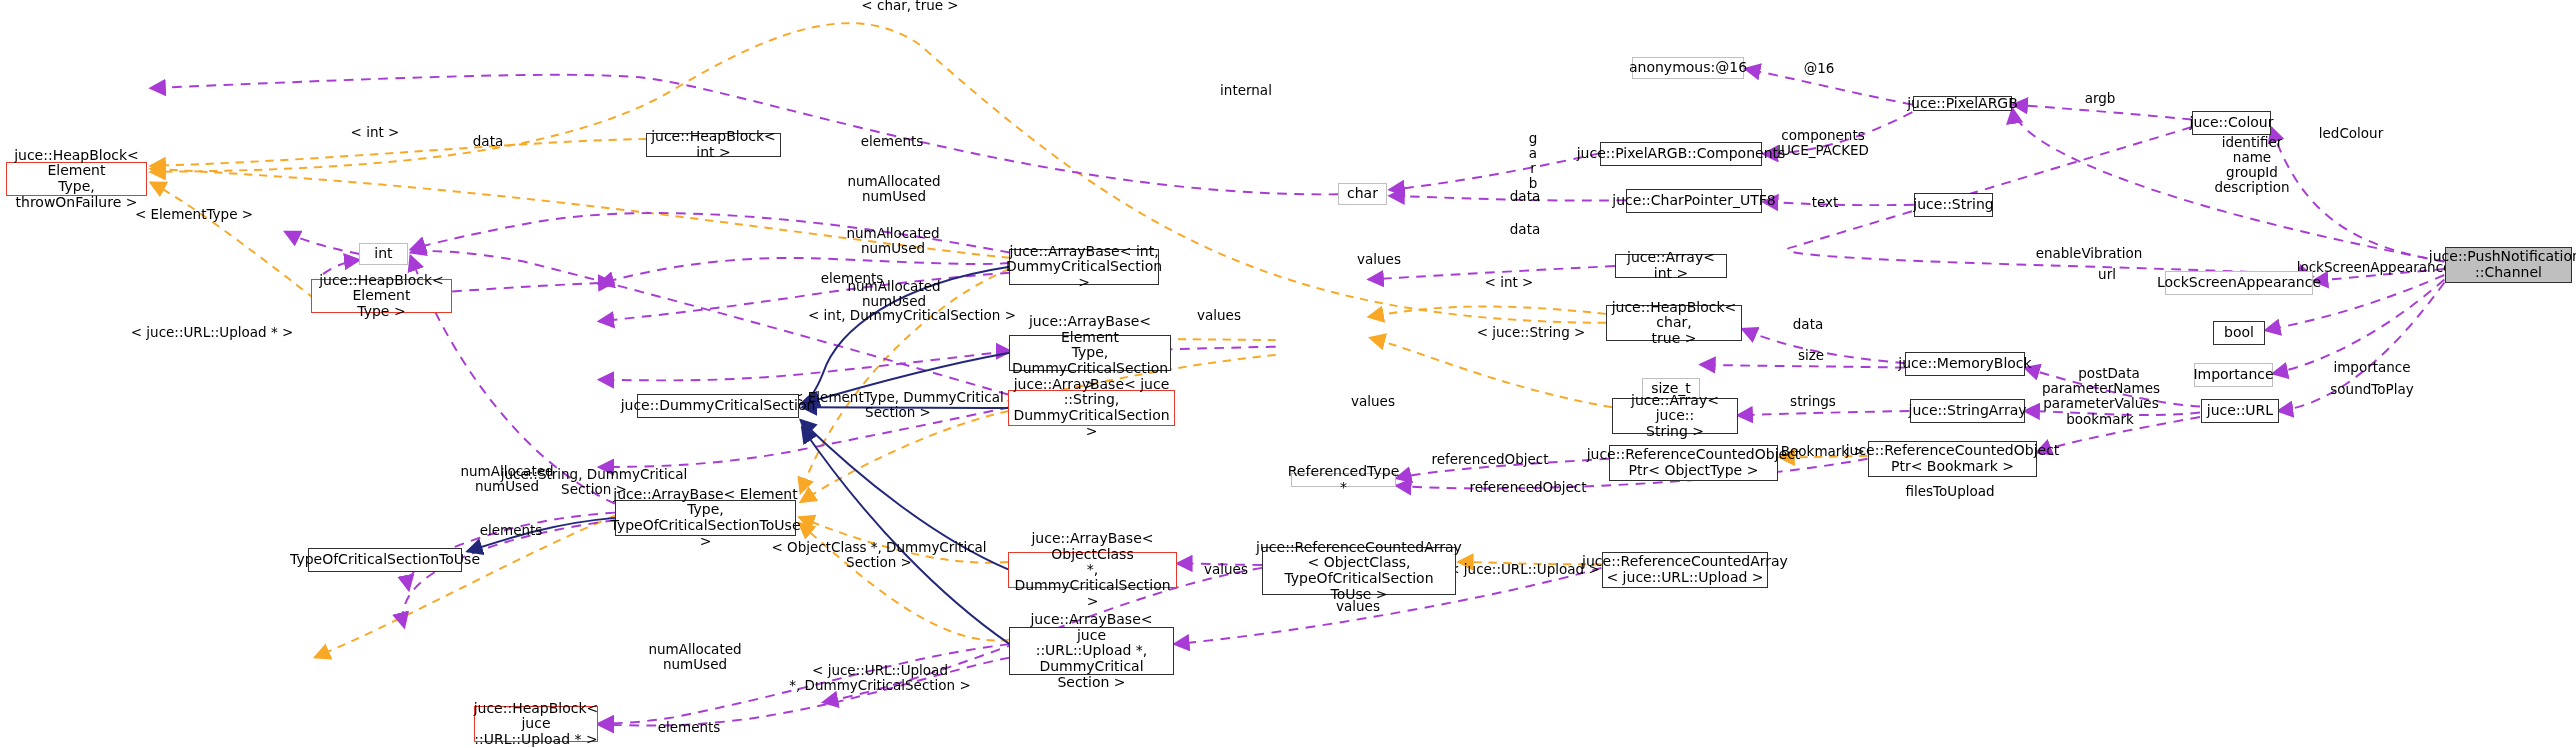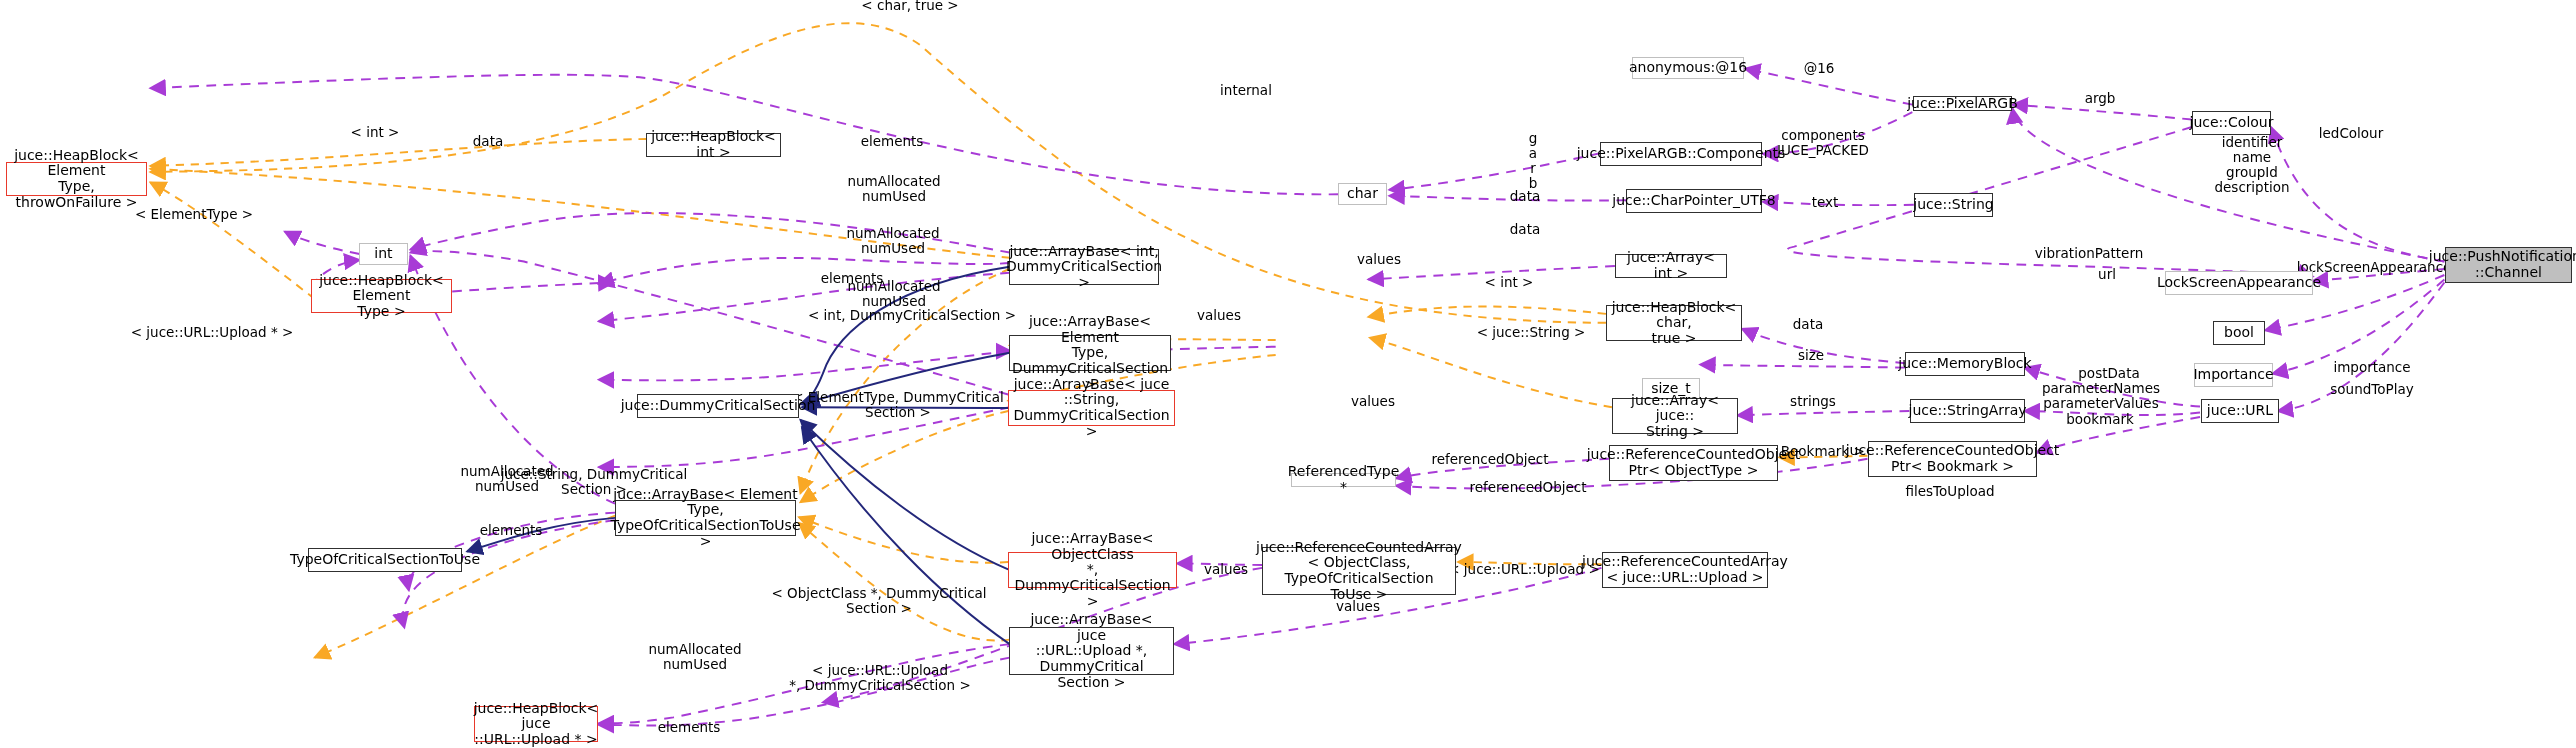--- a/index.html
+++ b/index.html
@@ -218,21 +218,21 @@
 name
 groupId
 description</div>
   <div class="edge-label" style="left:194px;top:215px;">&lt; ElementType &gt;</div>
   <div class="edge-label" style="left:894px;top:189px;">numAllocated
 numUsed</div>
   <div class="edge-label" style="left:893px;top:241px;">numAllocated
 numUsed</div>
   <div class="edge-label" style="left:1379px;top:260px;">values</div>
   <div class="edge-label" style="left:1509px;top:283px;">&lt; int &gt;</div>
-  <div class="edge-label" style="left:2089px;top:254px;">vibrationPattern</div>
+  <div class="edge-label" style="left:2089px;top:254px;">enableVibration</div>
   <div class="edge-label" style="left:2374px;top:268px;">lockScreenAppearance</div>
   <div class="edge-label" style="left:852px;top:279px;">elements</div>
   <div class="edge-label" style="left:894px;top:294px;">numAllocated
 numUsed</div>
   <div class="edge-label" style="left:2107px;top:275px;">url</div>
   <div class="edge-label" style="left:912px;top:316px;">&lt; int, DummyCriticalSection &gt;</div>
   <div class="edge-label" style="left:1219px;top:316px;">values</div>
   <div class="edge-label" style="left:1808px;top:325px;">data</div>
   <div class="edge-label" style="left:2372px;top:368px;">importance</div>
   <div class="edge-label" style="left:1531px;top:333px;">&lt; juce::String &gt;</div>
@@ -250,21 +250,21 @@
   <div class="edge-label" style="left:507px;top:479px;">numAllocated
 numUsed</div>
   <div class="edge-label" style="left:594px;top:482px;">juce::String, DummyCritical
 Section &gt;</div>
   <div class="edge-label" style="left:1490px;top:460px;">referencedObject</div>
   <div class="edge-label" style="left:1815px;top:452px;">&lt; Bookmark &gt;</div>
   <div class="edge-label" style="left:1528px;top:488px;">referencedObject</div>
   <div class="edge-label" style="left:1950px;top:492px;">filesToUpload</div>
   <div class="edge-label" style="left:511px;top:531px;">elements</div>
   <div class="edge-label" style="left:1226px;top:570px;">values</div>
-  <div class="edge-label" style="left:879px;top:590px;margin-top:11px;">&lt; ObjectClass *, DummyCritical
+  <div class="edge-label" style="left:879px;top:544px;margin-top:11px;">&lt; ObjectClass *, DummyCritical
 Section &gt;</div>
   <div class="edge-label" style="left:1524px;top:570px;">&lt; juce::URL::Upload &gt;</div>
   <div class="edge-label" style="left:1358px;top:607px;">values</div>
   <div class="edge-label" style="left:695px;top:657px;">numAllocated
 numUsed</div>
   <div class="edge-label" style="left:880px;top:678px;">&lt; juce::URL::Upload
 *, DummyCriticalSection &gt;</div>
   <div class="edge-label" style="left:689px;top:728px;">elements</div>
 
 </div>

